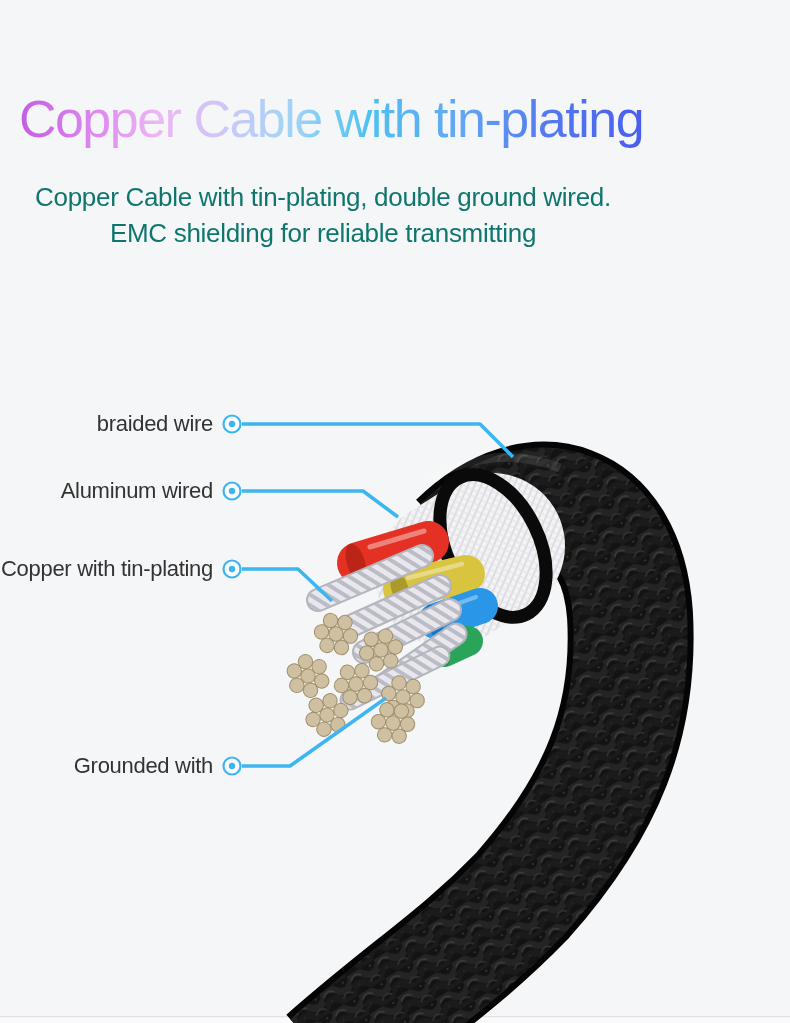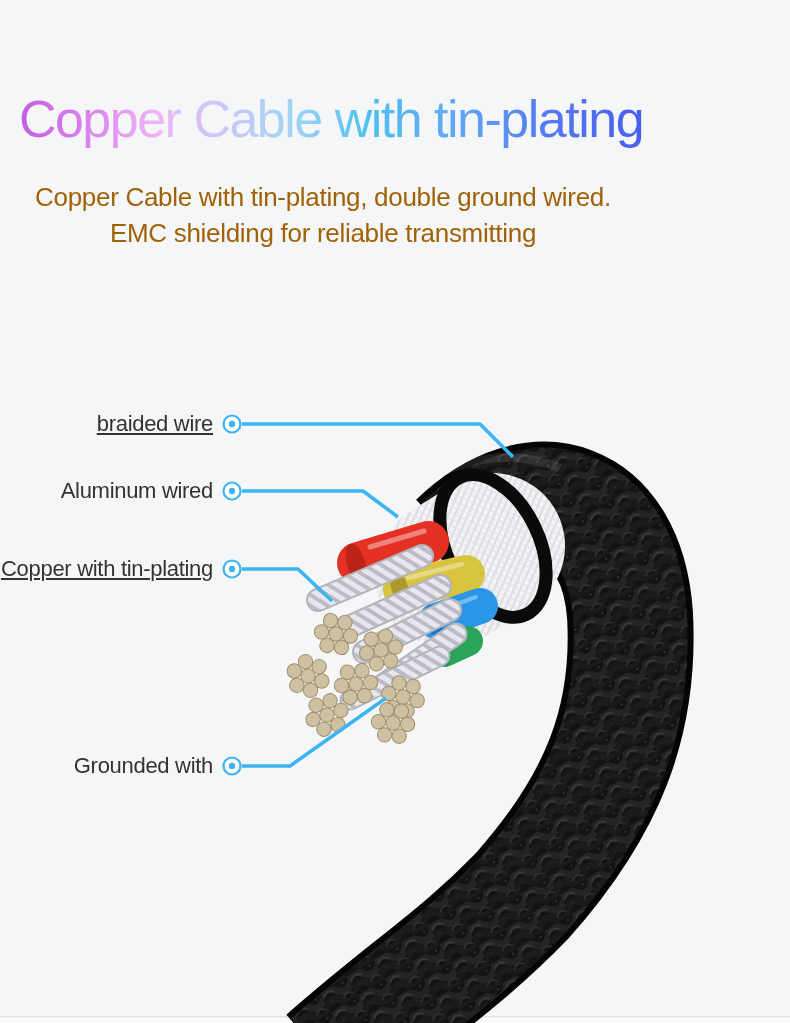--- a/index.html
+++ b/index.html
@@ -13,30 +13,30 @@
     font-size:52px;line-height:70px;font-weight:400;letter-spacing:-1.5px;
     white-space:nowrap;z-index:3;
   }
   .hero-title span{
     display:inline-block;
     background:linear-gradient(90deg,#c45ce6 0%,#dd86ef 12%,#edb6f4 22%,#c9c9f8 34%,#9fd4f6 44%,#4fc0f2 56%,#62a8f3 70%,#5479f0 85%,#4a5eee 100%);
     -webkit-background-clip:text;background-clip:text;color:transparent;
   }
   .hero-subtitle{
     position:absolute;top:179px;left:0;width:646px;text-align:center;
-    font-size:26px;line-height:36px;color:#a16207;letter-spacing:-0.3px;z-index:3;
+    font-size:26px;line-height:36px;color:#0f766e;letter-spacing:-0.3px;z-index:3;
   }
   .callout-label{
     position:absolute;right:577px;height:26px;line-height:26px;
     font-size:22px;color:#333;letter-spacing:-0.3px;white-space:nowrap;
     text-align:right;z-index:3;
   }
-  .lbl-braided{top:411px;text-decoration:underline;}
+  .lbl-braided{top:411px;}
   .lbl-aluminum{top:478px;}
-  .lbl-copper{top:556px;text-decoration:underline;}
+  .lbl-copper{top:556px;}
   .lbl-grounded{top:753px;}
   svg.scene{position:absolute;left:0;top:0;z-index:1;}
 </style>
 </head>
 <body>
 
 <div class="hero-title">
   <span>Copper Cable with tin-plating</span>
 </div>
 

